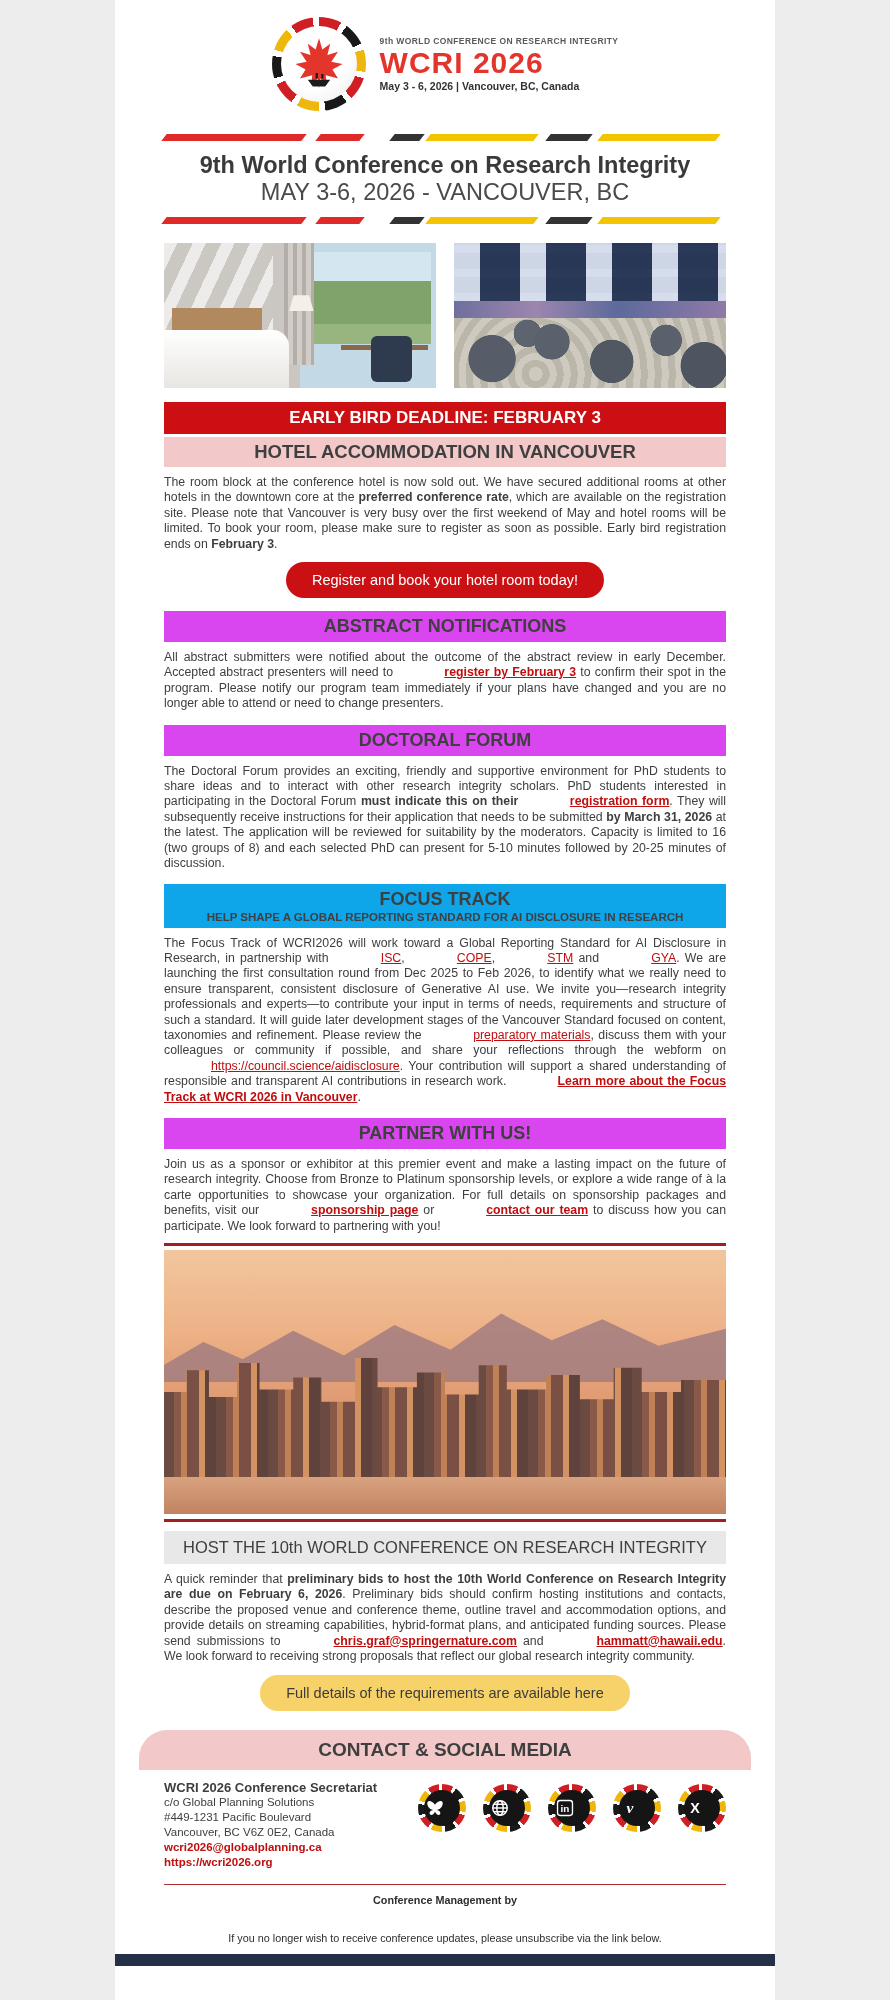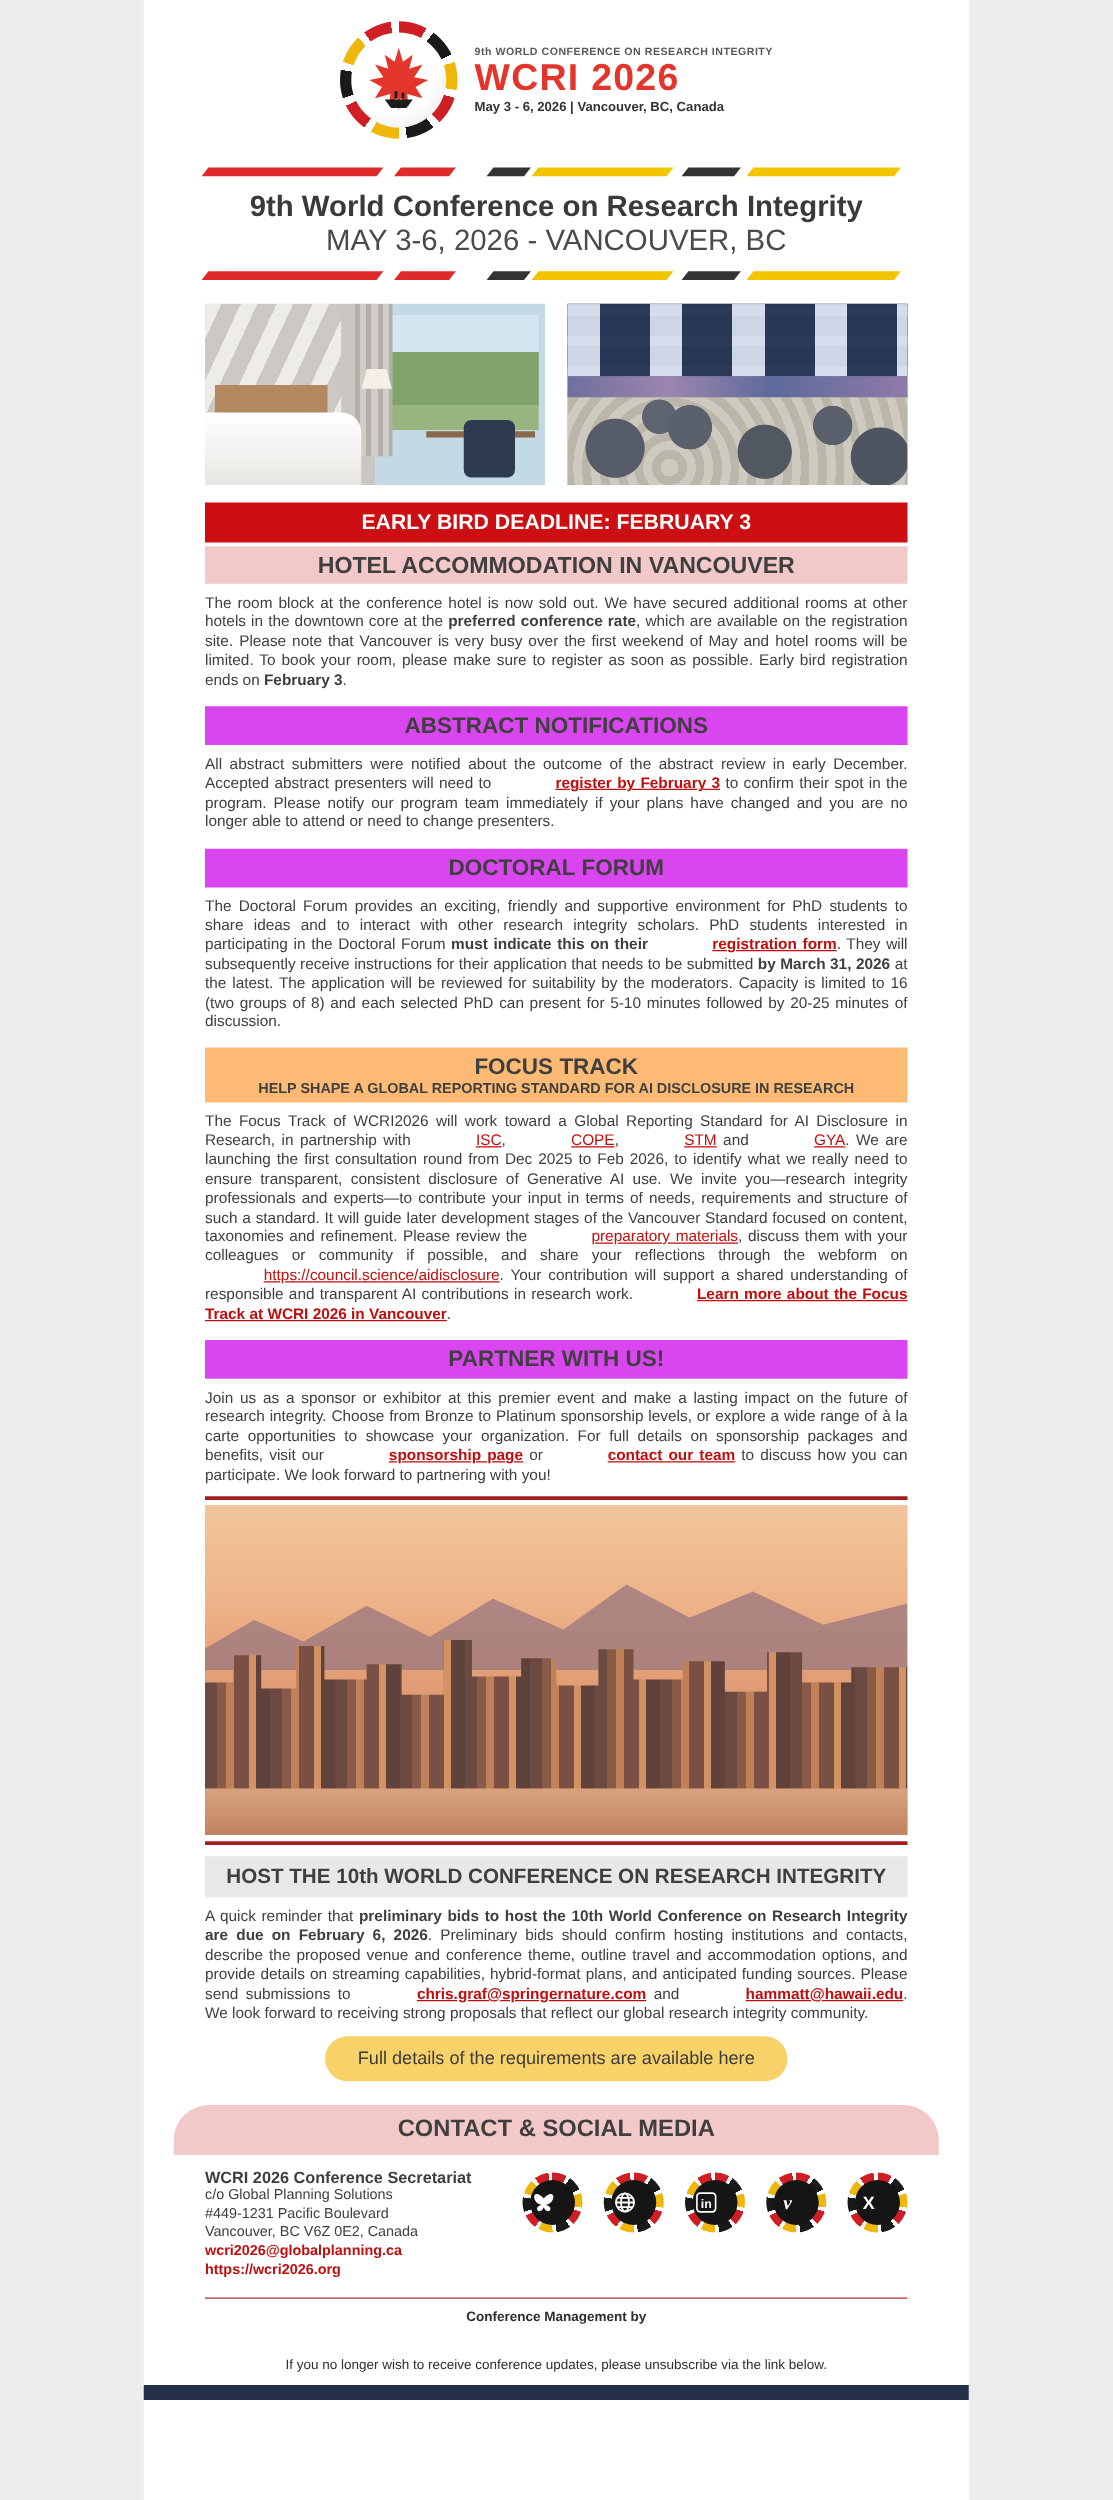--- a/index.html
+++ b/index.html
@@ -58,24 +58,24 @@
       radial-gradient(circle 16px at 78% 32%, #5a616d 97%, transparent),
       radial-gradient(circle 24px at 92% 68%, #4e5560 97%, transparent),
       radial-gradient(circle 14px at 27% 22%, #5d6470 97%, transparent),
       repeating-radial-gradient(circle at 30% 80%, #cfcabf 0 7px, #bbb6aa 7px 14px); }
 
   
   .band { width: 562px; margin: 0 auto; text-align: center; color: #3f3f3f; }
   .band-red { background: #cb0f12; color: #ffffff; font-weight: 700; font-size: 17px; padding: 6px 0; margin-top: 14px; }
   .band-pink { background: #f2c8c8; font-weight: 700; font-size: 18.5px; padding: 4px 0; margin-top: 3px; }
   .band-section { background: #d946ef; font-weight: 700; font-size: 18px; padding: 5px 0; margin-top: 13px; }
-  .band-focus { background: #fdba74; padding: 5px 6px; margin-top: 12px; }
+  .band-focus { background: #0ea5e9; padding: 5px 6px; margin-top: 12px; }
   .band-focus .ft { font-weight: 700; font-size: 18px; }
   .band-focus .fs { font-weight: 700; font-size: 11.5px; margin-top: 1px; }
-  .band-gray { background: #e8e8e8; font-weight: 700; font-size: 16.5px; padding: 7px 0; margin-top: 9px; }
+  .band-gray { background: #e8e8e8; font-weight: 400; font-size: 16.5px; padding: 7px 0; margin-top: 9px; }
 
   
   .para { width: 562px; margin: 8px auto 0; font-size: 12.3px; line-height: 15.4px; color: #3e3e3e; text-align: justify; }
   .para .b { font-weight: 700; }
   .para .lnk { color: #c00d0d; text-decoration: underline; padding-left: 47px; }
 
   
   .btn-wrap { text-align: center; }
   .btn { display: inline-block; border: none; cursor: pointer; border-radius: 22px; font-family: inherit; }
   .btn-red { background: #cb1014; color: #fff; font-size: 14.5px; padding: 10px 26px; margin-top: 10px; }
@@ -174,20 +174,23 @@
       <div class="photo ballroom">
         <div class="lights"></div>
         <div class="screen"></div>
         <div class="tables"></div>
       </div>
     </div>
 
     <div class="band band-red">EARLY BIRD DEADLINE: FEBRUARY 3</div>
     <div class="band band-pink">HOTEL ACCOMMODATION IN VANCOUVER</div>
     <p class="para"><span>The room block at the conference hotel is now sold out. We have secured additional rooms at other hotels in the downtown core at the </span><span class="b">preferred conference rate</span><span>, which are available on the registration site. Please note that Vancouver is very busy over the first weekend of May and hotel rooms will be limited. To book your room, please make sure to register as soon as possible. Early bird registration ends on </span><span class="b">February 3</span><span>.</span></p>
+    <div class="btn-wrap">
+      <button class="btn btn-red">Register and book your hotel room today!</button>
+    </div>
 
     <div class="band band-section">ABSTRACT NOTIFICATIONS</div>
     <p class="para"><span>All abstract submitters were notified about the outcome of the abstract review in early December. Accepted abstract presenters will need to </span><span class="lnk b">register by February 3</span><span> to confirm their spot in the program. Please notify our program team immediately if your plans have changed and you are no longer able to attend or need to change presenters.</span></p>
 
     <div class="band band-section">DOCTORAL FORUM</div>
     <p class="para"><span>The Doctoral Forum provides an exciting, friendly and supportive environment for PhD students to share ideas and to interact with other research integrity scholars. PhD students interested in participating in the Doctoral Forum </span><span class="b">must indicate this on their </span><span class="lnk b">registration form</span><span>. They will subsequently receive instructions for their application that needs to be submitted </span><span class="b">by March 31, 2026</span><span> at the latest. The application will be reviewed for suitability by the moderators. Capacity is limited to 16 (two groups of 8) and each selected PhD can present for 5-10 minutes followed by 20-25 minutes of discussion.</span></p>
 
     <div class="band band-focus">
       <div class="ft">FOCUS TRACK</div>
       <div class="fs">HELP SHAPE A GLOBAL REPORTING STANDARD FOR AI DISCLOSURE IN RESEARCH</div>

